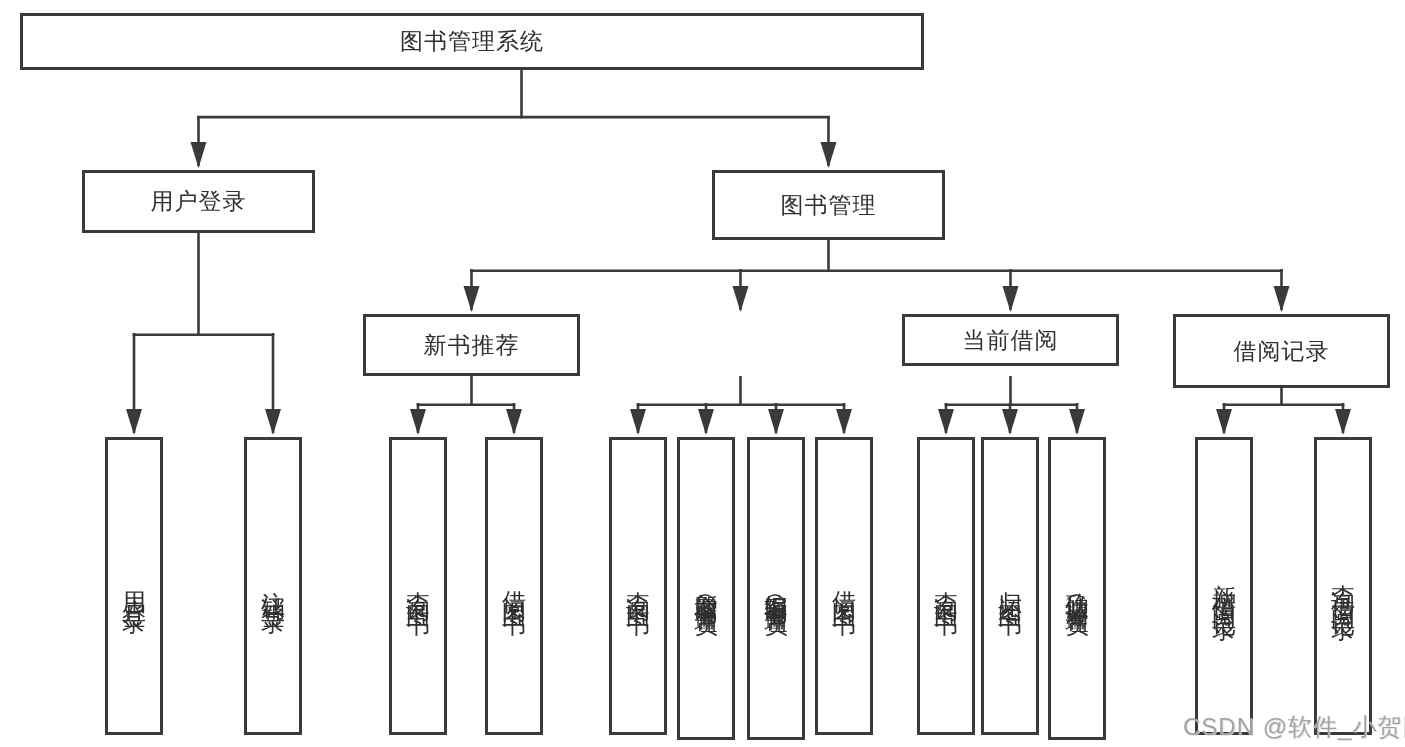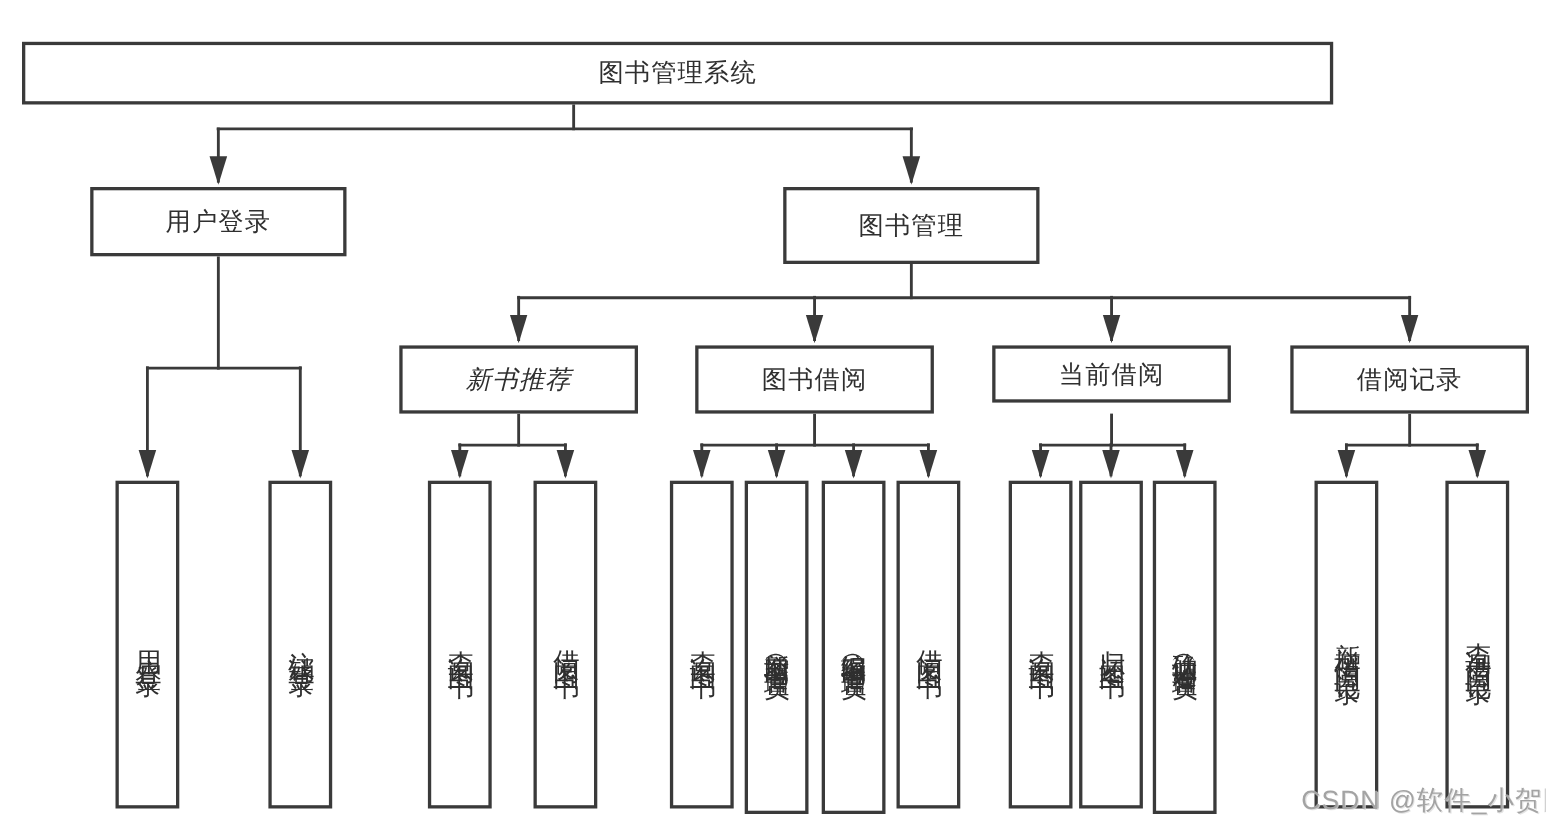--- a/index.html
+++ b/index.html
@@ -104,41 +104,38 @@
     <line x1="946" y1="403" x2="946" y2="433" marker-end="url(#arr)"></line>
     <line x1="1010" y1="403" x2="1010" y2="433" marker-end="url(#arr)"></line>
     <line x1="1077" y1="403" x2="1077" y2="433" marker-end="url(#arr)"></line>
 
     <line x1="1281.5" y1="376" x2="1281.5" y2="406"></line>
     <line x1="1222.7" y1="404.7" x2="1344.3" y2="404.7"></line>
     <line x1="1224" y1="403" x2="1224" y2="433" marker-end="url(#arr)"></line>
     <line x1="1343" y1="403" x2="1343" y2="433" marker-end="url(#arr)"></line>
   </svg>
 
-  <div class="box h root-box" style="left:20px; top:13px; width:1192px; height:57px;margin-top:25px;">
+  <div class="box h root-box" style="left:20px; top:13px; width:904px; height:57px;">
     <span>图书管理系统</span>
   </div>
 
   <div class="box h" style="left:82px; top:170px; width:233px; height:63px;">
     <span>用户登录</span>
   </div>
   <div class="box h" style="left:712px; top:170px; width:233px; height:70px;">
     <span>图书管理</span>
   </div>
 
-  <div class="box h" style="left:363px; top:314px; width:217px; height:62px;font-style:italic;">
+  <div class="box h" style="left:363px; top:314px; width:217px; height:62px;">
     <span>新书推荐</span>
-  </div>
-  <div class="box h" style="left:632px; top:314px; width:217px; height:62px;">
-    <span>图书借阅</span>
   </div>
   <div class="box h" style="left:902px; top:314px; width:217px; height:52px;">
     <span>当前借阅</span>
   </div>
-  <div class="box h" style="left:1173px; top:314px; width:217px; height:62px;">
+  <div class="box h" style="left:1173px; top:314px; width:217px; height:74px;">
     <span>借阅记录</span>
   </div>
 
   <div class="box v" style="left:105px; top:437px; width:58px; height:298px;">
     <span>用户登录</span>
   </div>
   <div class="box v" style="left:244px; top:437px; width:58px; height:298px;">
     <span>注销登录</span>
   </div>
 

